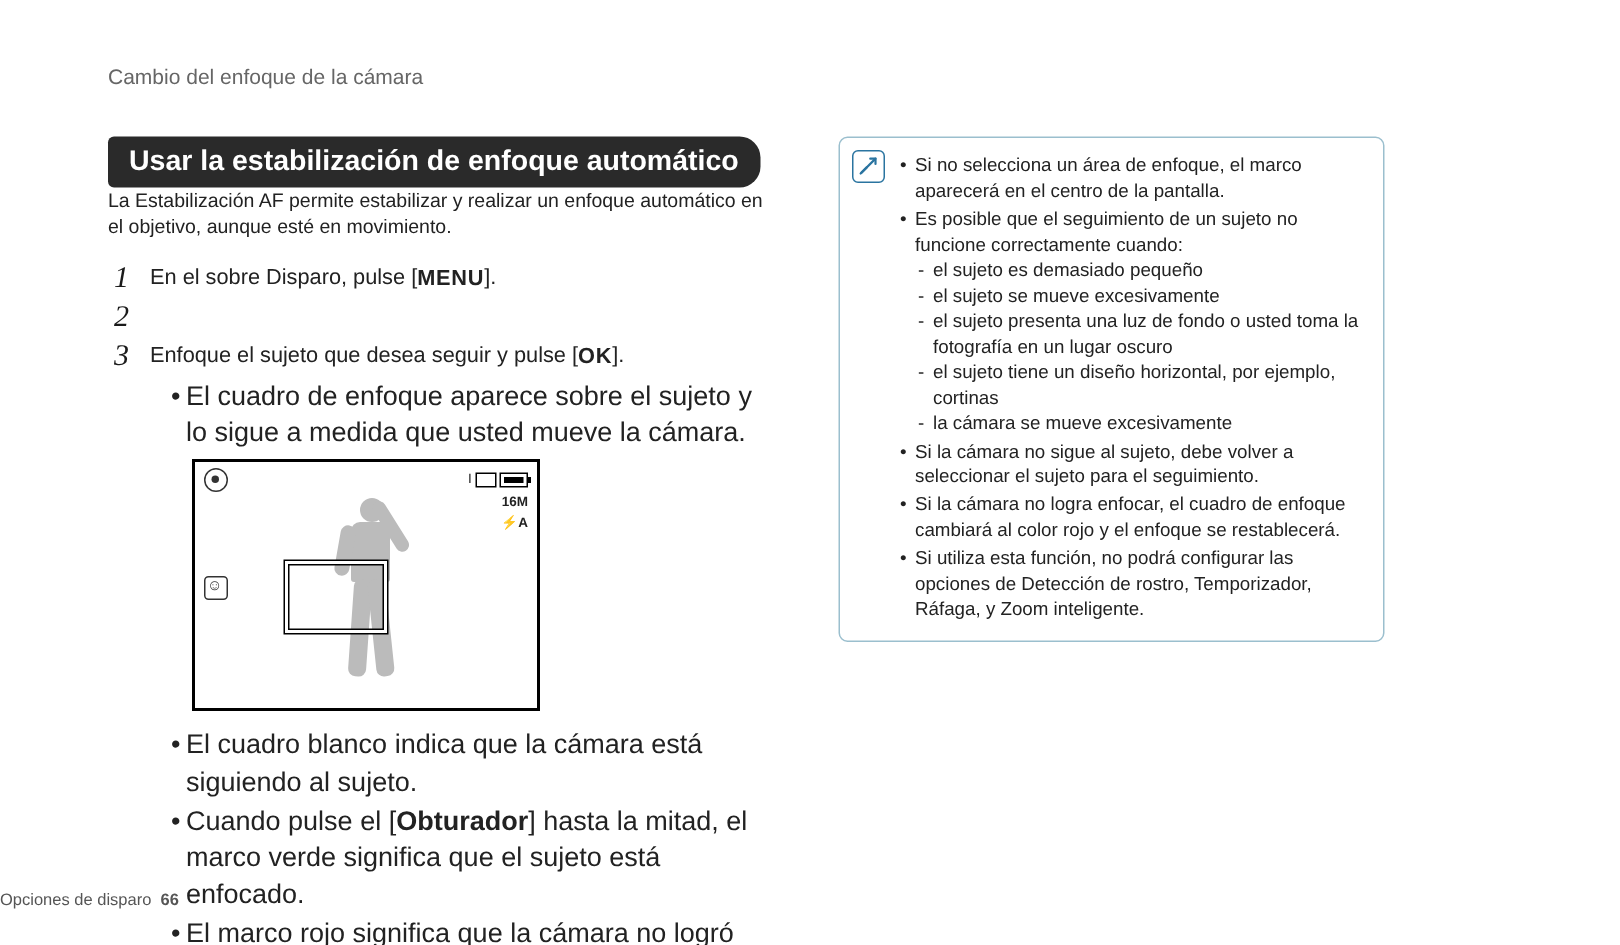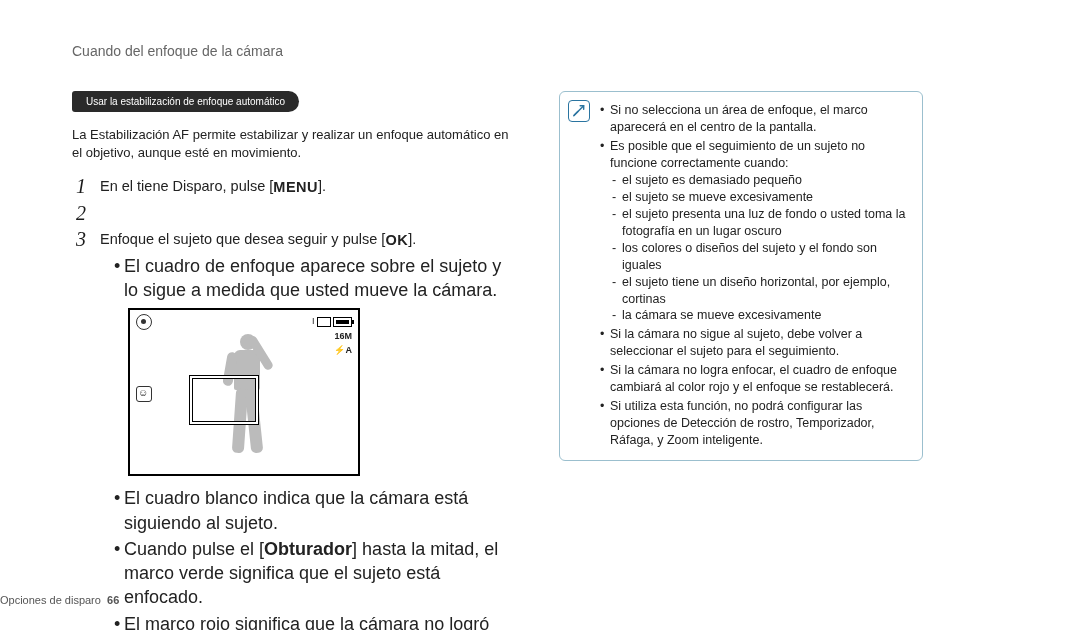--- a/index.html
+++ b/index.html
@@ -29,25 +29,25 @@
     display: flex;
     gap: 42px;
   }
   .col-left  { width: 445px; }
   .col-right { width: 364px; }
 
   .pill {
     display: inline-block;
     background: #2a2a2a;
     color: #fff;
-    font-weight: normal;
-    font-size: 10px;
+    font-weight: bold;
+    font-size: 19px;
     padding: 4px 14px 4px 14px;
     border-radius: 4px 14px 14px 4px;
-    margin-bottom: 14px;
+    margin-bottom: 0;
   }
   .section-desc {
     margin: 0 0 14px 0;
   }
 
   .steps { margin: 0; padding: 0; }
   .step  {
     display: flex;
     gap: 10px;
     margin: 2px 0 4px 0;
@@ -177,35 +177,35 @@
     left: 0; right: 0;
     font-size: 11px;
     color: #555;
   }
 </style>
 </head>
 <body>
 
 <div class="page">
 
-  <div class="breadcrumb">Cuando del enfoque de la cámara</div>
+  <div class="breadcrumb">Cambio del enfoque de la cámara</div>
 
   <div class="columns">
 
     <div class="col-left">
       <div class="pill">Usar la estabilización de enfoque automático</div>
       <p class="section-desc">La Estabilización AF permite estabilizar y realizar un enfoque automático en el objetivo, aunque esté en movimiento.</p>
 
       <div class="steps">
 
         <div class="step">
           <div class="step-num">1</div>
           <div class="step-body">
             <p>
-              <span>En el tiene Disparo, pulse [</span><span class="key key-menu">MENU</span><span>].</span>
+              <span>En el sobre Disparo, pulse [</span><span class="key key-menu">MENU</span><span>].</span>
             </p>
           </div>
         </div>
 
         <div class="step">
           <div class="step-num">2</div>
         </div>
 
         <div class="step">
           <div class="step-num">3</div>
@@ -275,21 +275,20 @@
           </svg>
         </div>
         <ul>
           <li>Si no selecciona un área de enfoque, el marco aparecerá en el centro de la pantalla.</li>
           <li>
             <span>Es posible que el seguimiento de un sujeto no funcione correctamente cuando:</span>
             <ul>
               <li>el sujeto es demasiado pequeño</li>
               <li>el sujeto se mueve excesivamente</li>
               <li>el sujeto presenta una luz de fondo o usted toma la fotografía en un lugar oscuro</li>
-              <li>los colores o diseños del sujeto y el fondo son iguales</li>
               <li>el sujeto tiene un diseño horizontal, por ejemplo, cortinas</li>
               <li>la cámara se mueve excesivamente</li>
             </ul>
           </li>
           <li>Si la cámara no sigue al sujeto, debe volver a seleccionar el sujeto para el seguimiento.</li>
           <li>Si la cámara no logra enfocar, el cuadro de enfoque cambiará al color rojo y el enfoque se restablecerá.</li>
           <li>Si utiliza esta función, no podrá configurar las opciones de Detección de rostro, Temporizador, Ráfaga, y Zoom inteligente.</li>
         </ul>
       </div>
     </div>

